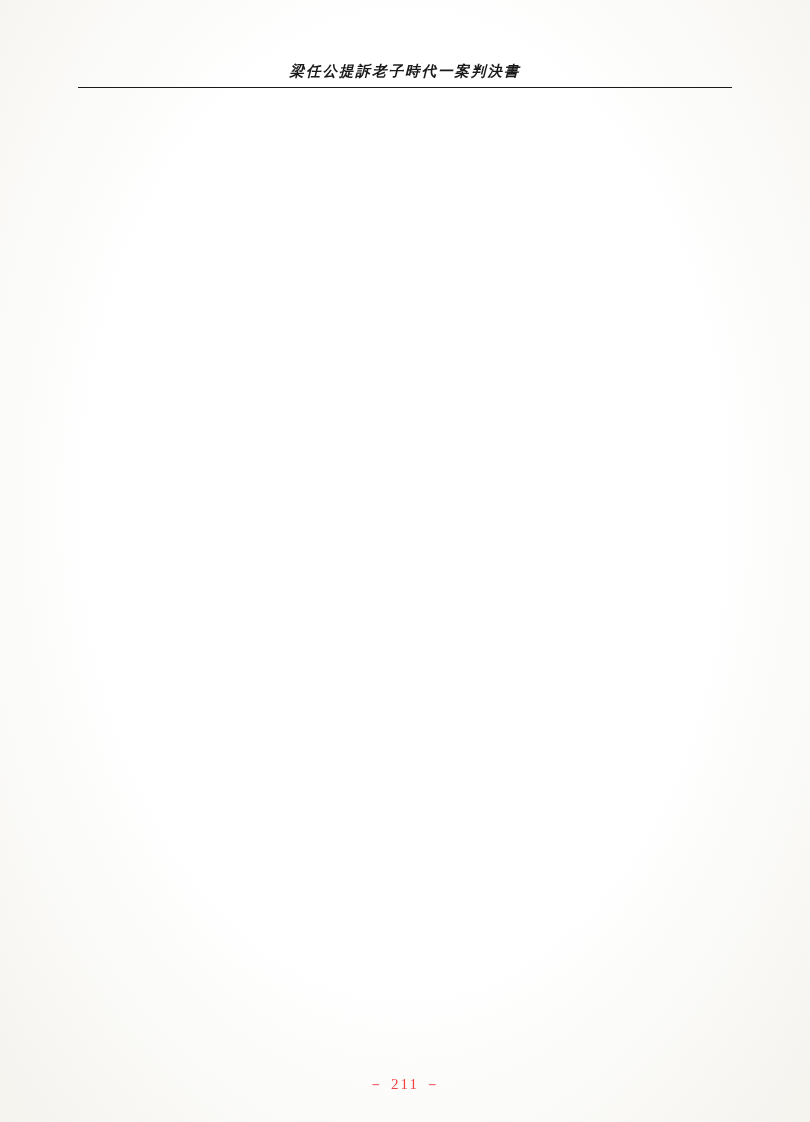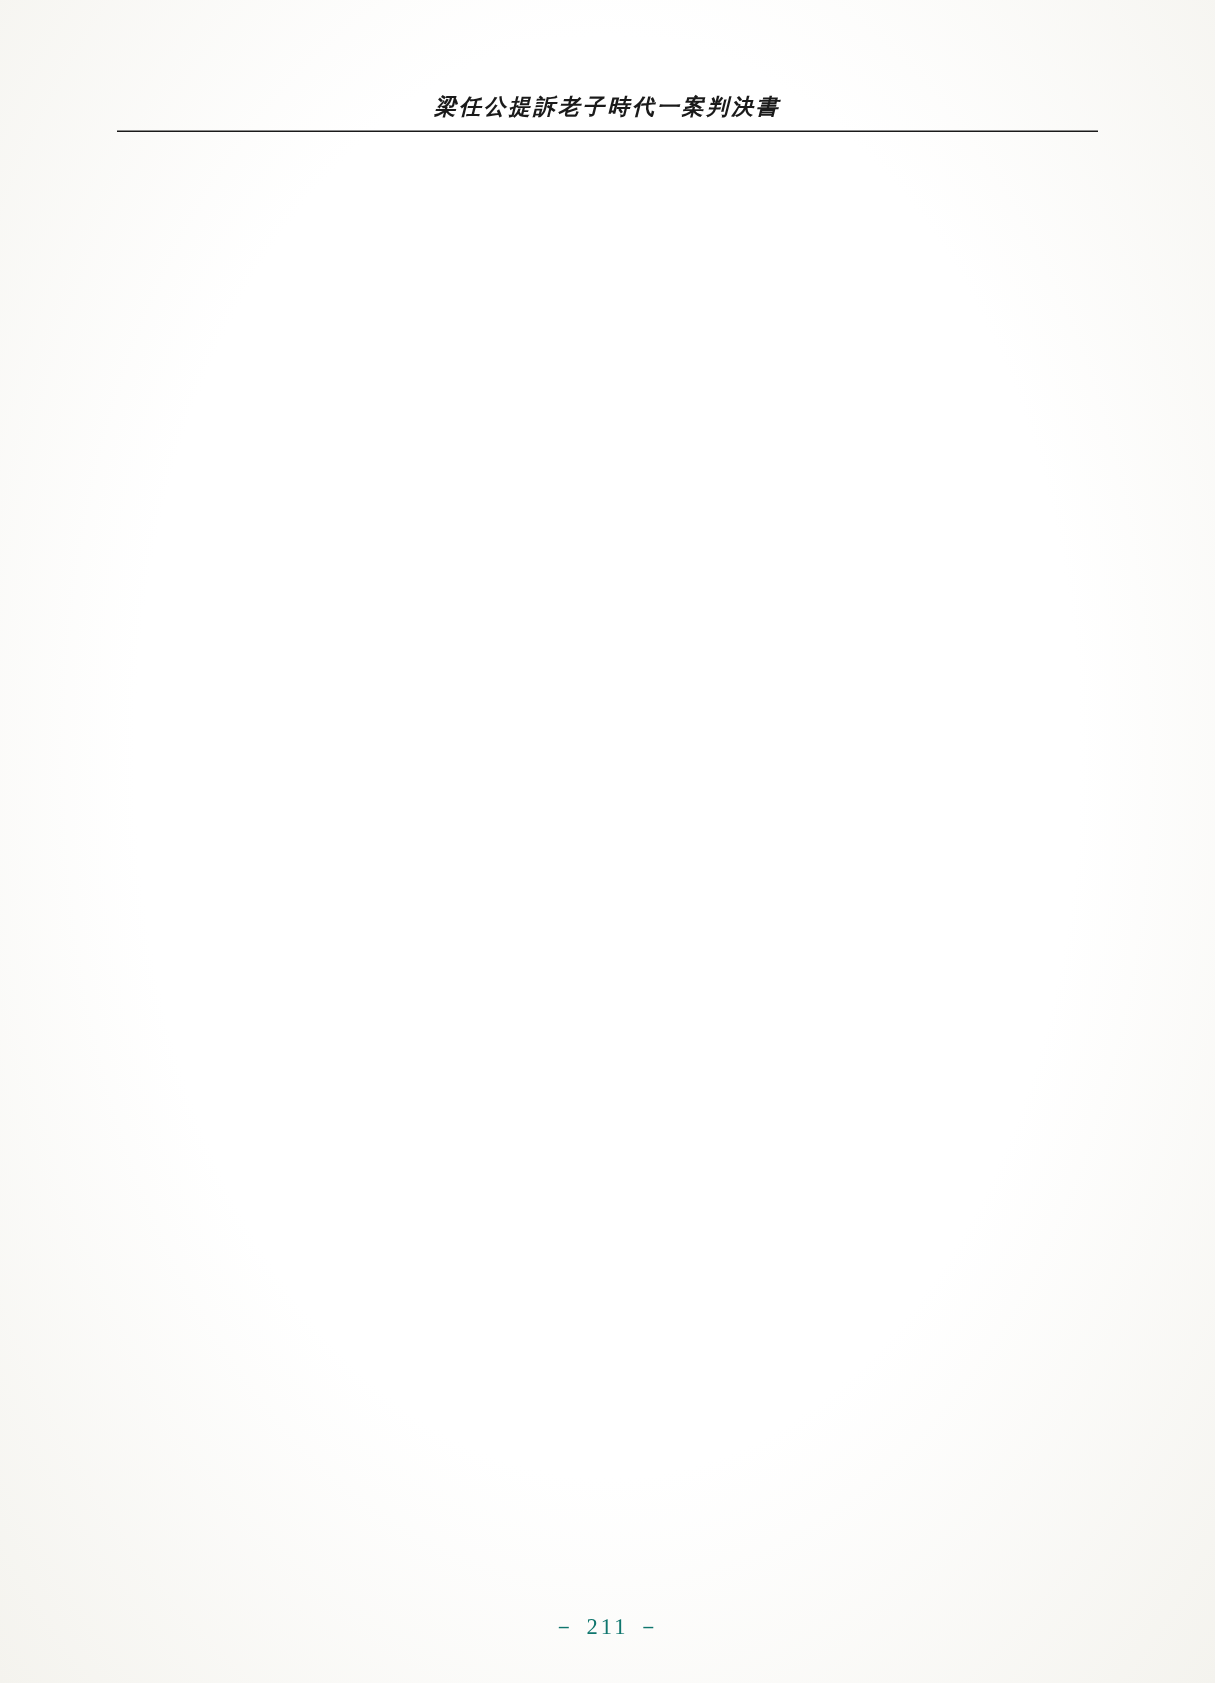--- a/index.html
+++ b/index.html
@@ -69,21 +69,21 @@
     width: 18px;
   }
   .footer {
     position: absolute;
     left: 0;
     right: 0;
     bottom: 28px;
     text-align: center;
     font-size: 15px;
     letter-spacing: 2px;
-    color: #0f766e;
+    color: #ef4444;
     font-family: "Liberation Serif", serif;
   }
 </style>
 </head>
 <body>
 
 <div class="page">
   <div class="content">
 
     <div class="header">梁任公提訴老子時代一案判決書</div>

